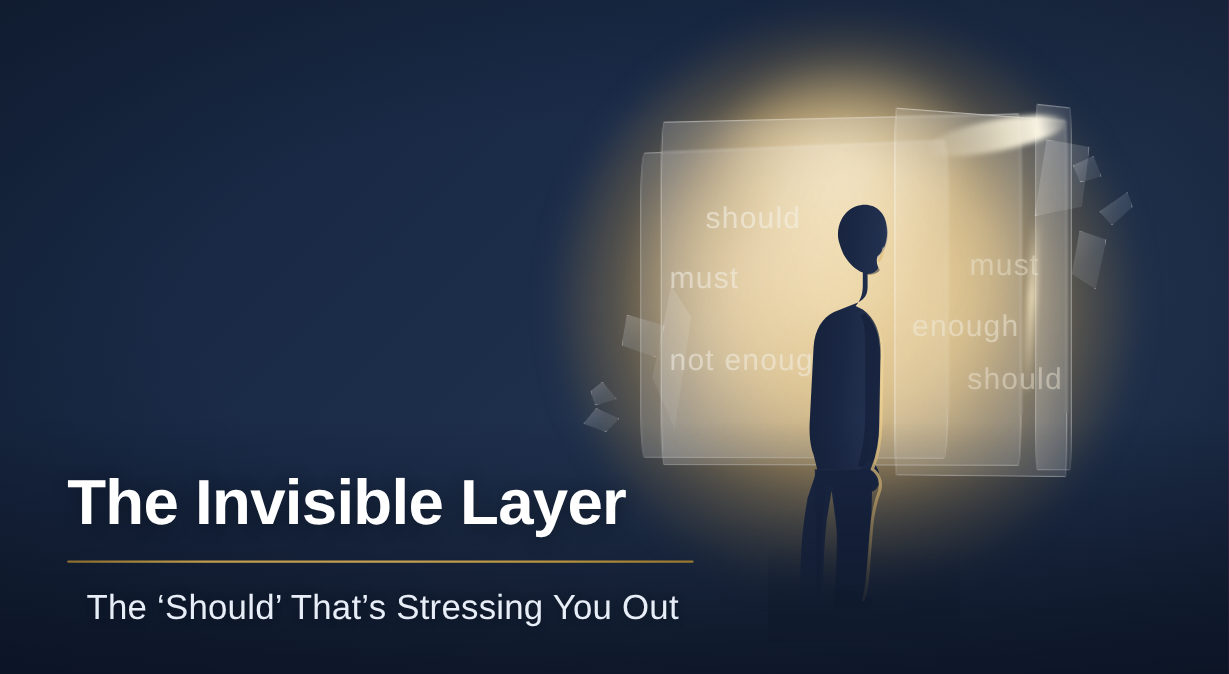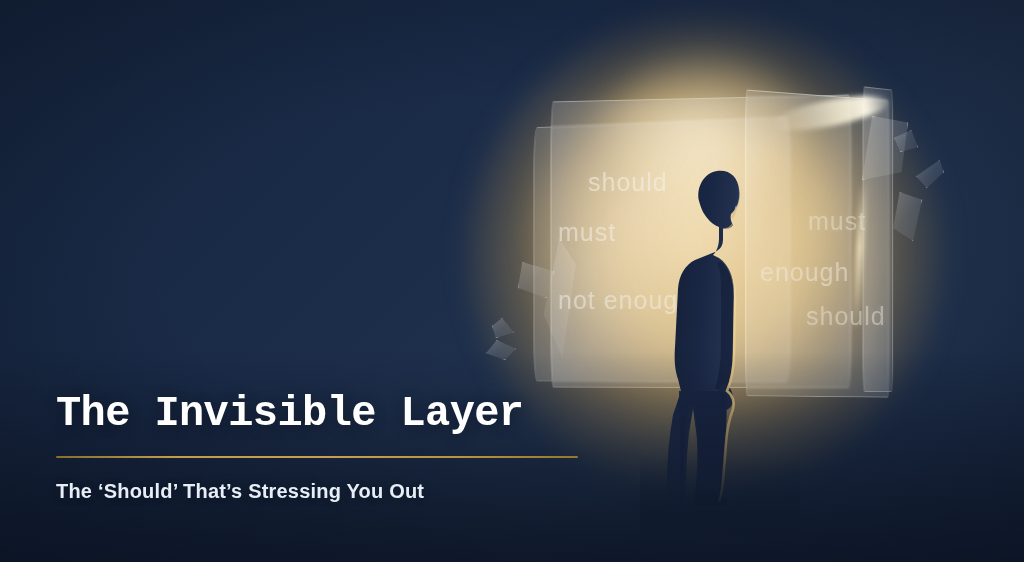--- a/index.html
+++ b/index.html
@@ -224,42 +224,42 @@
   }
 
   
   .textblock {
     position: absolute;
     left: 56px; top: 392px;
     width: 560px;
   }
   .title {
     margin: 0;
-    font-family: Liberation Mono, monospace;
-    font-size: 42px;
+    font-family: Liberation Sans, sans-serif;
+    font-size: 53px;
     font-weight: 700;
     line-height: 1.06;
     color: #ffffff;
     letter-spacing: -0.6px;
     text-shadow: 0 2px 14px rgba(0,0,0,0.35);
   }
   .divider {
     margin-top: 19px;
     width: 522px;
     height: 2px;
     background: linear-gradient(90deg, #8a6d2e 0%, #c09c4b 18%, #c9a css 40%, #bb9746 70%, #9c7c35 100%);
     background: linear-gradient(90deg, #8a6d2e 0%, #c09c4b 22%, #c5a054 52%, #b8943f 78%, #96762f 100%);
     border-radius: 1px;
   }
   .subtitle {
-    margin: 0;
+    margin: 16px;
     margin-top: 22px;
     font-family: "Liberation Sans", sans-serif;
-    font-size: 20px;
-    font-weight: 700;
+    font-size: 29px;
+    font-weight: 400;
     color: #e8eef7;
     letter-spacing: 0.2px;
     text-shadow: 0 1px 8px rgba(0,0,0,0.3);
   }
 </style>
 </head>
 <body>
 
 <div id="stage">
 

